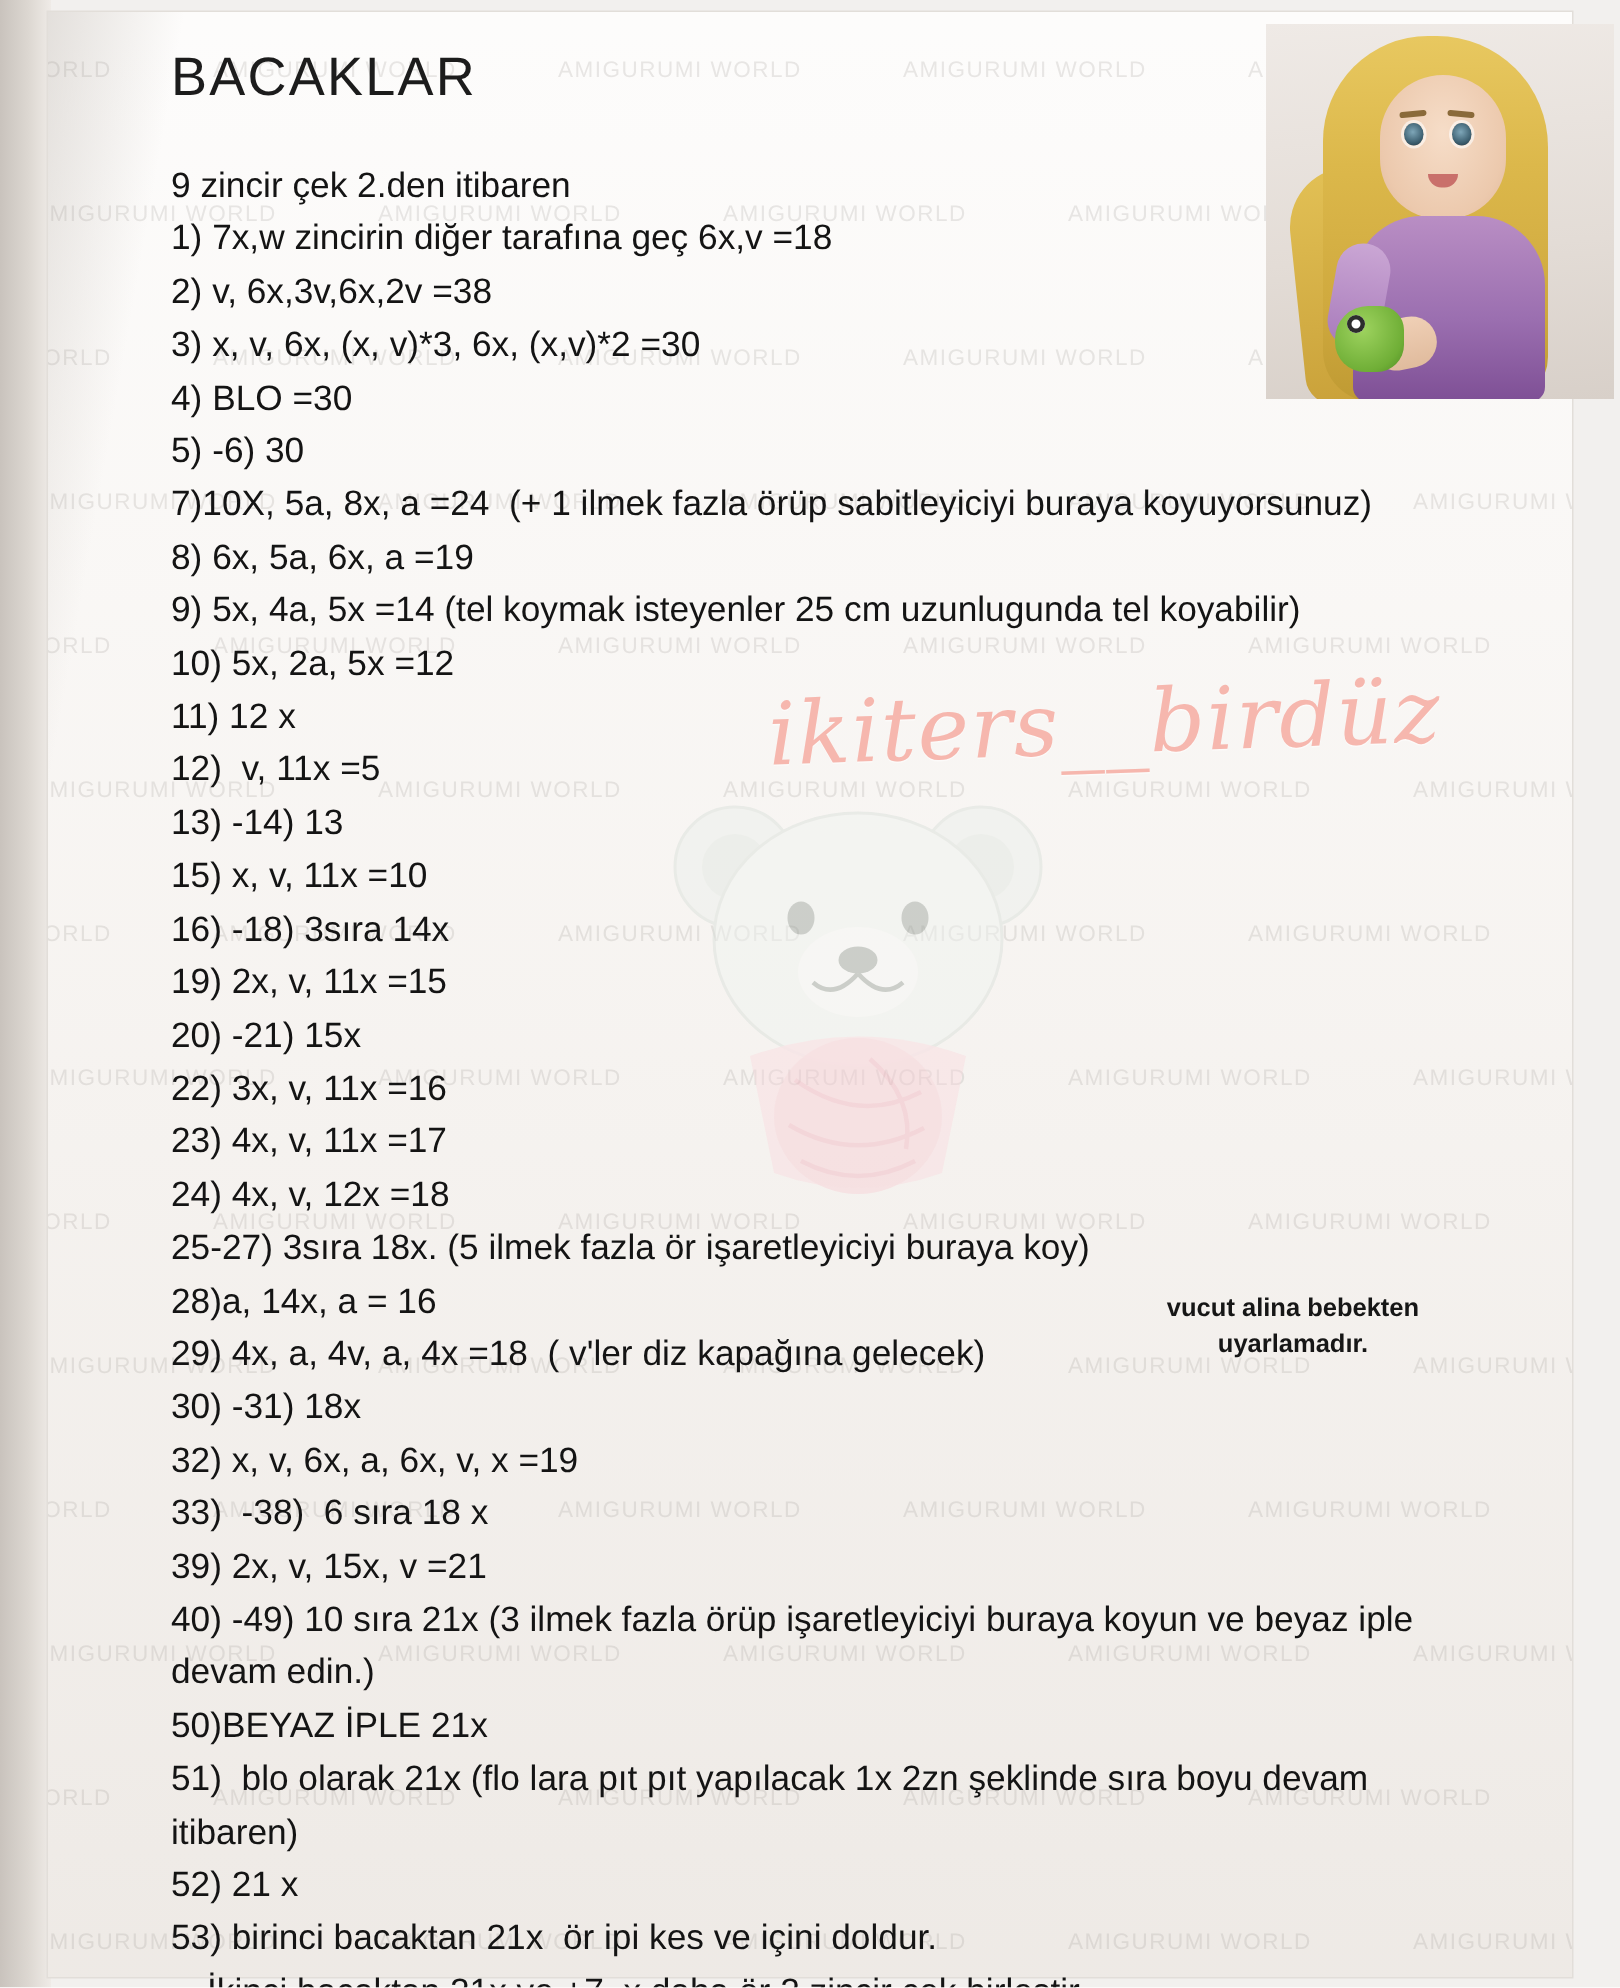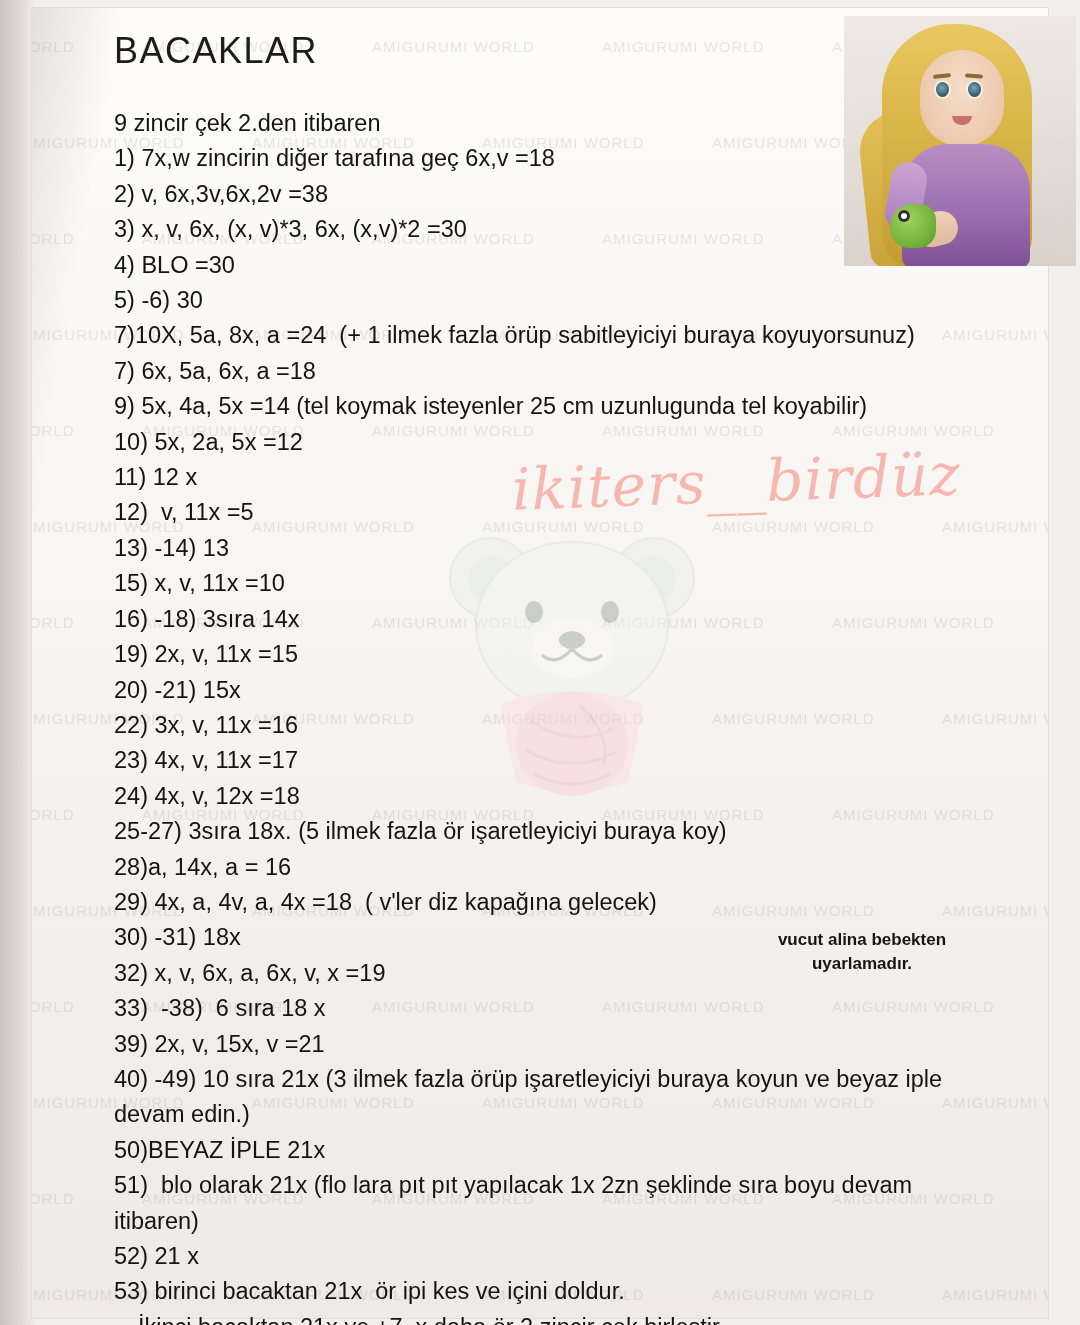--- a/index.html
+++ b/index.html
@@ -206,21 +206,21 @@
     letter-spacing: 1px;
     transform: rotate(-2deg);
     text-shadow: 0 1px 0 rgba(255,255,255,0.5);
     pointer-events: none;
     white-space: nowrap;
   }
   
   #note {
     position: absolute;
     left: 700px;
-    top: 920px;
+    top: 852px;
     width: 260px;
     text-align: center;
     font-size: 17px;
     font-weight: bold;
     color: #161616;
     line-height: 24px;
     font-family: "Liberation Sans", sans-serif;
   }
 </style>
 </head>
@@ -351,21 +351,21 @@
     <div class="content">
       <h1 class="title">BACAKLAR</h1>
       <div class="lines" id="lines">
           <div class="row">9 zincir çek 2.den itibaren</div>
           <div class="row">1) 7x,w zincirin diğer tarafına geç 6x,v =18</div>
           <div class="row">2) v, 6x,3v,6x,2v =38</div>
           <div class="row">3) x, v, 6x, (x, v)*3, 6x, (x,v)*2 =30</div>
           <div class="row">4) BLO =30</div>
           <div class="row">5) -6) 30</div>
           <div class="row">7)10X, 5a, 8x, a =24  (+ 1 ilmek fazla örüp sabitleyiciyi buraya koyuyorsunuz)</div>
-          <div class="row">7) 6x, 5a, 6x, a =18</div>
+          <div class="row">8) 6x, 5a, 6x, a =19</div>
           <div class="row">9) 5x, 4a, 5x =14 (tel koymak isteyenler 25 cm uzunlugunda tel koyabilir)</div>
           <div class="row">10) 5x, 2a, 5x =12</div>
           <div class="row">11) 12 x</div>
           <div class="row">12)  v, 11x =5</div>
           <div class="row">13) -14) 13</div>
           <div class="row">15) x, v, 11x =10</div>
           <div class="row">16) -18) 3sıra 14x</div>
           <div class="row">19) 2x, v, 11x =15</div>
           <div class="row">20) -21) 15x</div>
           <div class="row">22) 3x, v, 11x =16</div>

